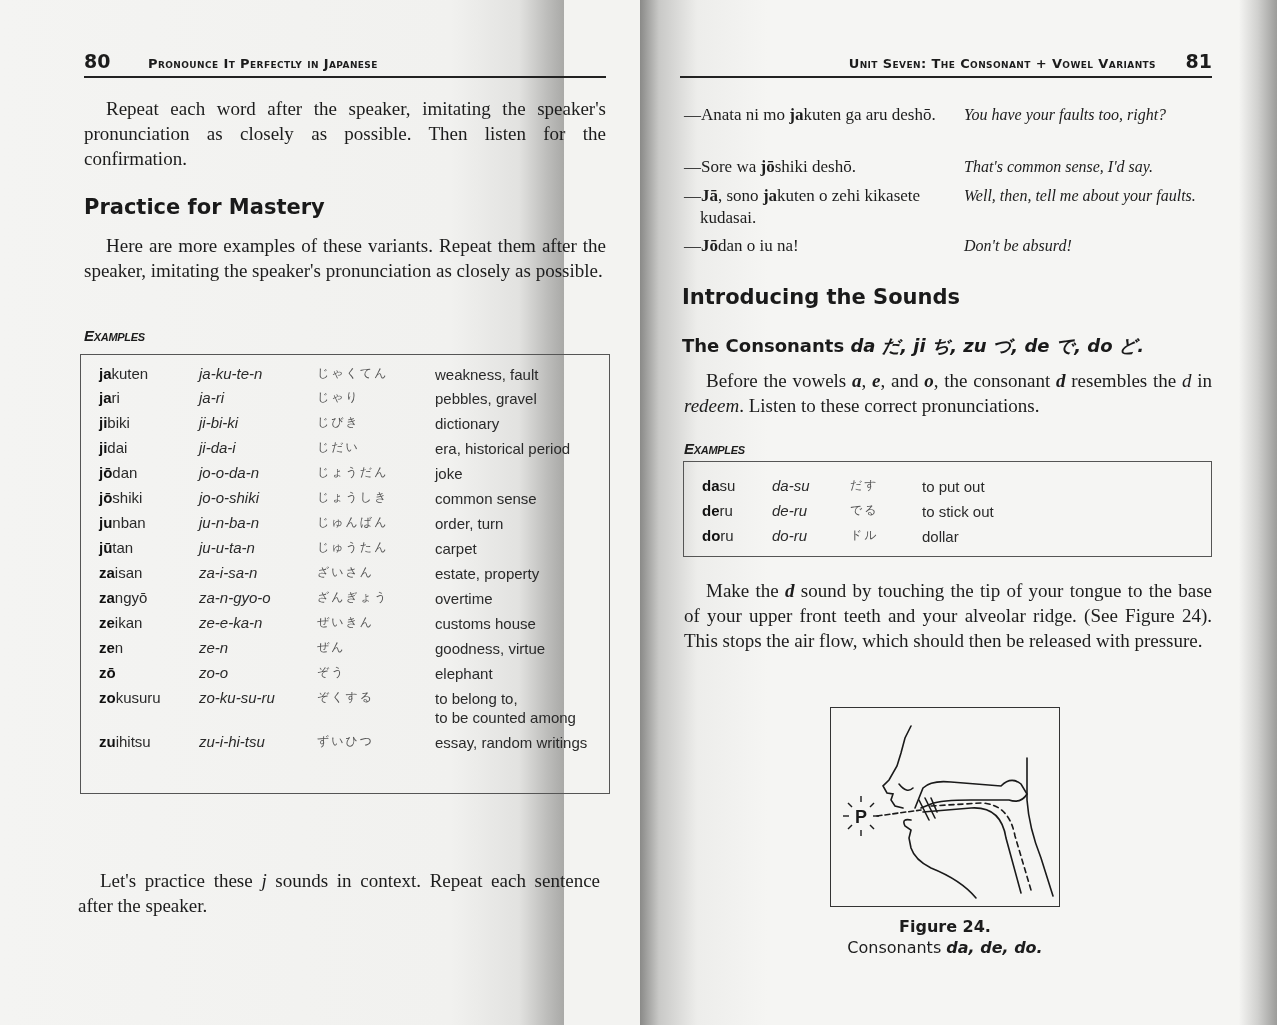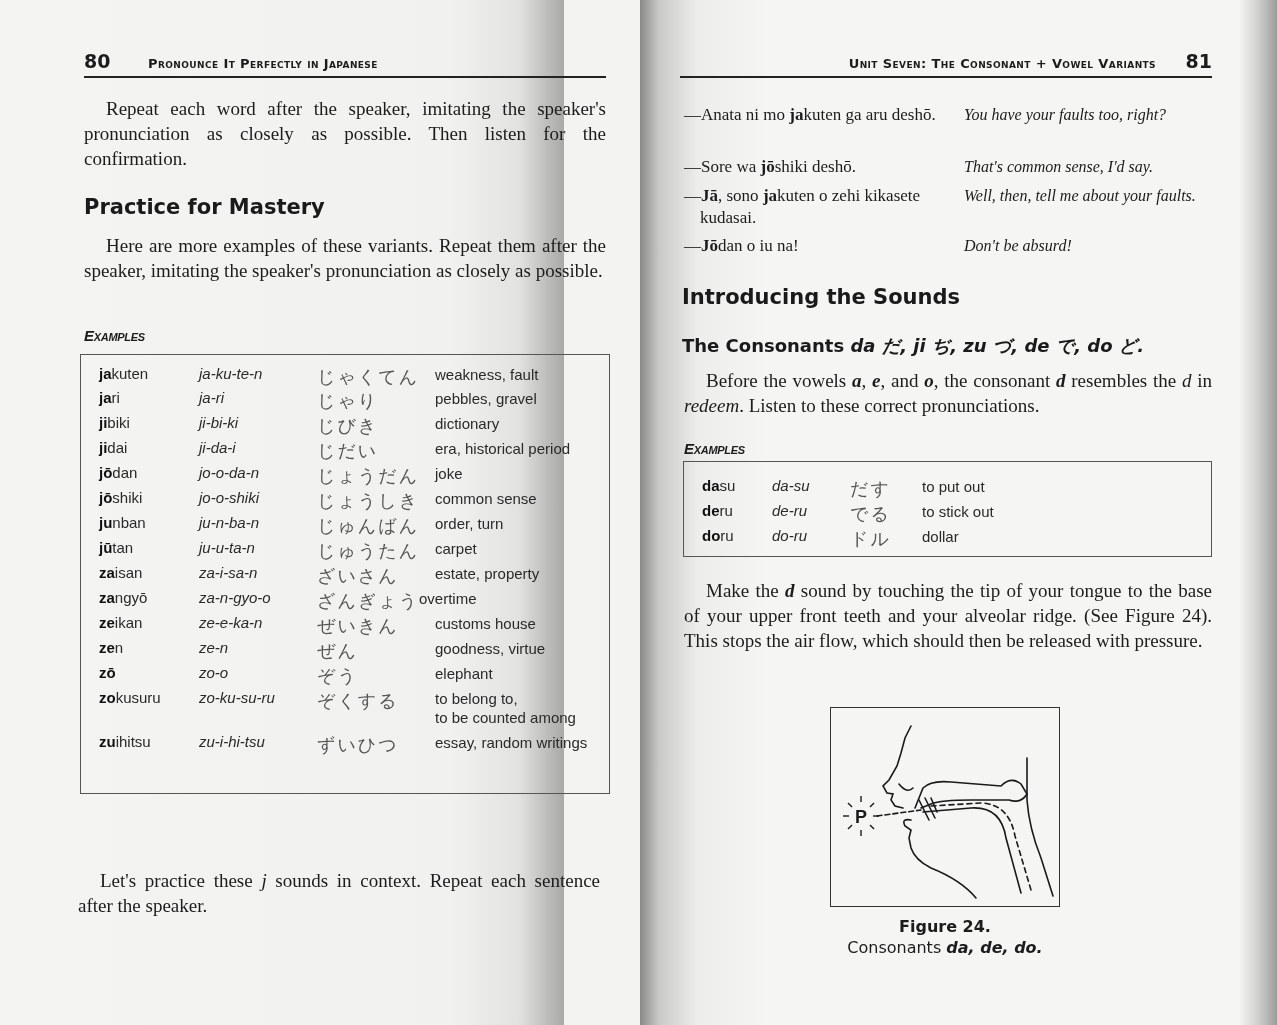--- a/index.html
+++ b/index.html
@@ -50,21 +50,21 @@
       font-variant: small-caps;
     }
     .ex-box {
       position: absolute; border: 1.5px solid #555; box-sizing: border-box;
     }
     .ex-row { position: absolute; left: 0; right: 0; height: 25px;
       font-family: "Liberation Sans", sans-serif; font-size: 15px; color: #2a2a2a; }
     .ex-row span { position: absolute; top: 0; white-space: nowrap; }
     .ex-row .word b { font-weight: bold; color: #111; }
     .ex-row .syll { font-style: italic; }
-    .ex-row .kana { font-family: "DejaVu Sans", sans-serif; font-size: 18px; color: #555; letter-spacing: 2px; }
+    .ex-row .kana { font-family: "DejaVu Sans", sans-serif; font-size: 12px; color: #555; letter-spacing: 2px; }
     .ex-row .meaning { line-height: 19px; }
 
     .dialog-row { position: absolute; left: 684px; width: 540px; font-size: 17px; line-height: 22px; }
     .dialog-row .jp { position: absolute; left: 0; width: 250px; padding-left: 16px; text-indent: -16px; }
     .dialog-row .en { position: absolute; left: 280px; width: 250px; font-style: italic; font-size: 16px; }
 
     .figure-box { position: absolute; left: 830px; top: 707px; width: 230px; height: 200px; border: 1.5px solid #333; box-sizing: border-box; }
     .fig-caption { position: absolute; left: 830px; width: 230px; text-align: center; font-family: "DejaVu Sans", sans-serif; }
     .fig-num { top: 917px; font-weight: bold; font-size: 16px; }
     .fig-text { top: 938px; font-size: 16px; }
@@ -157,21 +157,21 @@
         <span class="syll" style="left:118px">za-i-sa-n</span>
         <span class="kana" style="left:236px">ざいさん</span>
         <span class="meaning" style="left:354px">
           <span style="position:static;display:block">estate, property</span>
         </span>
       </div>
       <div class="ex-row" style="top: 234px;">
         <span class="word" style="left:18px"><b>za</b><span style="position:static">ngyō</span></span>
         <span class="syll" style="left:118px">za-n-gyo-o</span>
         <span class="kana" style="left:236px">ざんぎょう</span>
-        <span class="meaning" style="left:338px">
+        <span class="meaning" style="left:354px">
           <span style="position:static;display:block">overtime</span>
         </span>
       </div>
       <div class="ex-row" style="top: 259px;">
         <span class="word" style="left:18px"><b>ze</b><span style="position:static">ikan</span></span>
         <span class="syll" style="left:118px">ze-e-ka-n</span>
         <span class="kana" style="left:236px">ぜいきん</span>
         <span class="meaning" style="left:354px">
           <span style="position:static;display:block">customs house</span>
         </span>

